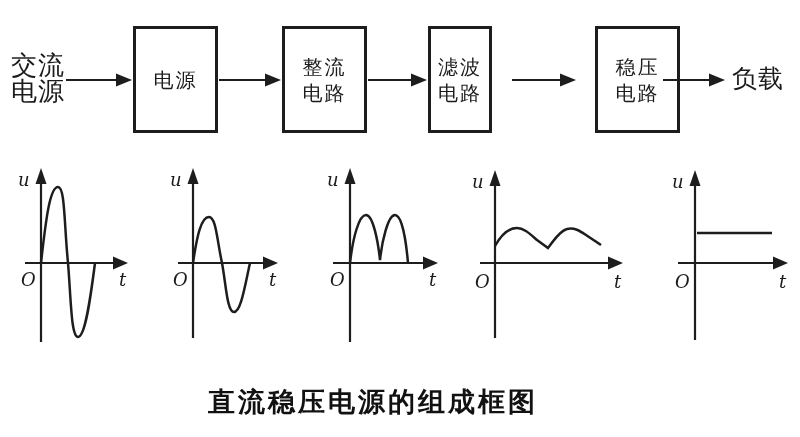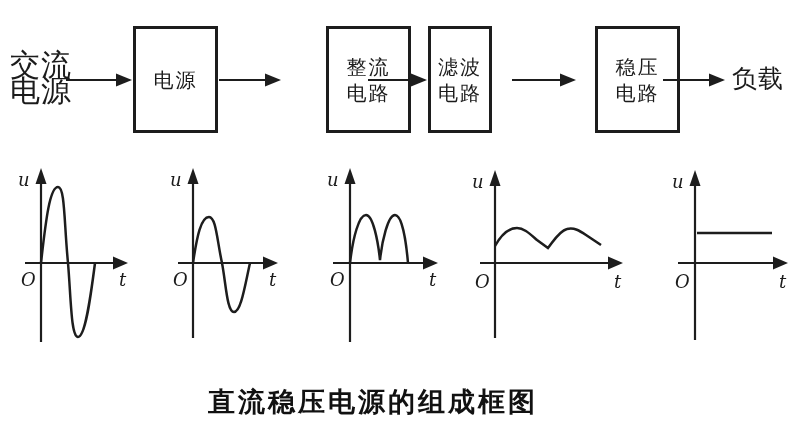--- a/index.html
+++ b/index.html
@@ -8,21 +8,21 @@
     font-family:"Liberation Sans","DejaVu Sans",sans-serif;color:#151515;
   }
   .flow-box{
     position:absolute;top:26px;height:107px;width:85px;box-sizing:border-box;
     border:3px solid #1d1d1d;background:#ffffff;
     display:flex;flex-direction:column;justify-content:center;align-items:center;
     font-size:20px;line-height:26px;letter-spacing:2px;color:#1b1b1b;
   }
   .flow-box div{white-space:nowrap;}
   .io-label{
-    position:absolute;color:#1b1b1b;font-size:30px;line-height:26px;
+    position:absolute;color:#1b1b1b;font-size:26px;line-height:26px;
     text-align:center;white-space:nowrap;letter-spacing:1px;
   }
   svg.overlay{position:absolute;left:0;top:0;pointer-events:none;}
   .axis-text{font-family:"DejaVu Serif","Liberation Serif",serif;font-style:italic;fill:#1b1b1b;}
   .caption{
     position:absolute;top:384px;left:0;width:746px;text-align:center;
     font-size:27px;font-weight:bold;color:#111111;letter-spacing:3px;
   }
 </style>
 </head>
@@ -31,21 +31,21 @@
 <div class="stage">
 
   <div class="io-label" style="left:10px;top:52px;width:56px;">
     <div>交流</div>
     <div>电源</div>
   </div>
 
   <div class="flow-box" style="left:133px;">
     <div>电源</div>
   </div>
-  <div class="flow-box" style="left:282px;margin-left:44px;">
+  <div class="flow-box" style="left:282px;">
     <div>整流</div>
     <div>电路</div>
   </div>
   <div class="flow-box" style="left:428px;width:64px;">
     <div>滤波</div>
     <div>电路</div>
   </div>
   <div class="flow-box" style="left:595px;">
     <div>稳压</div>
     <div>电路</div>

